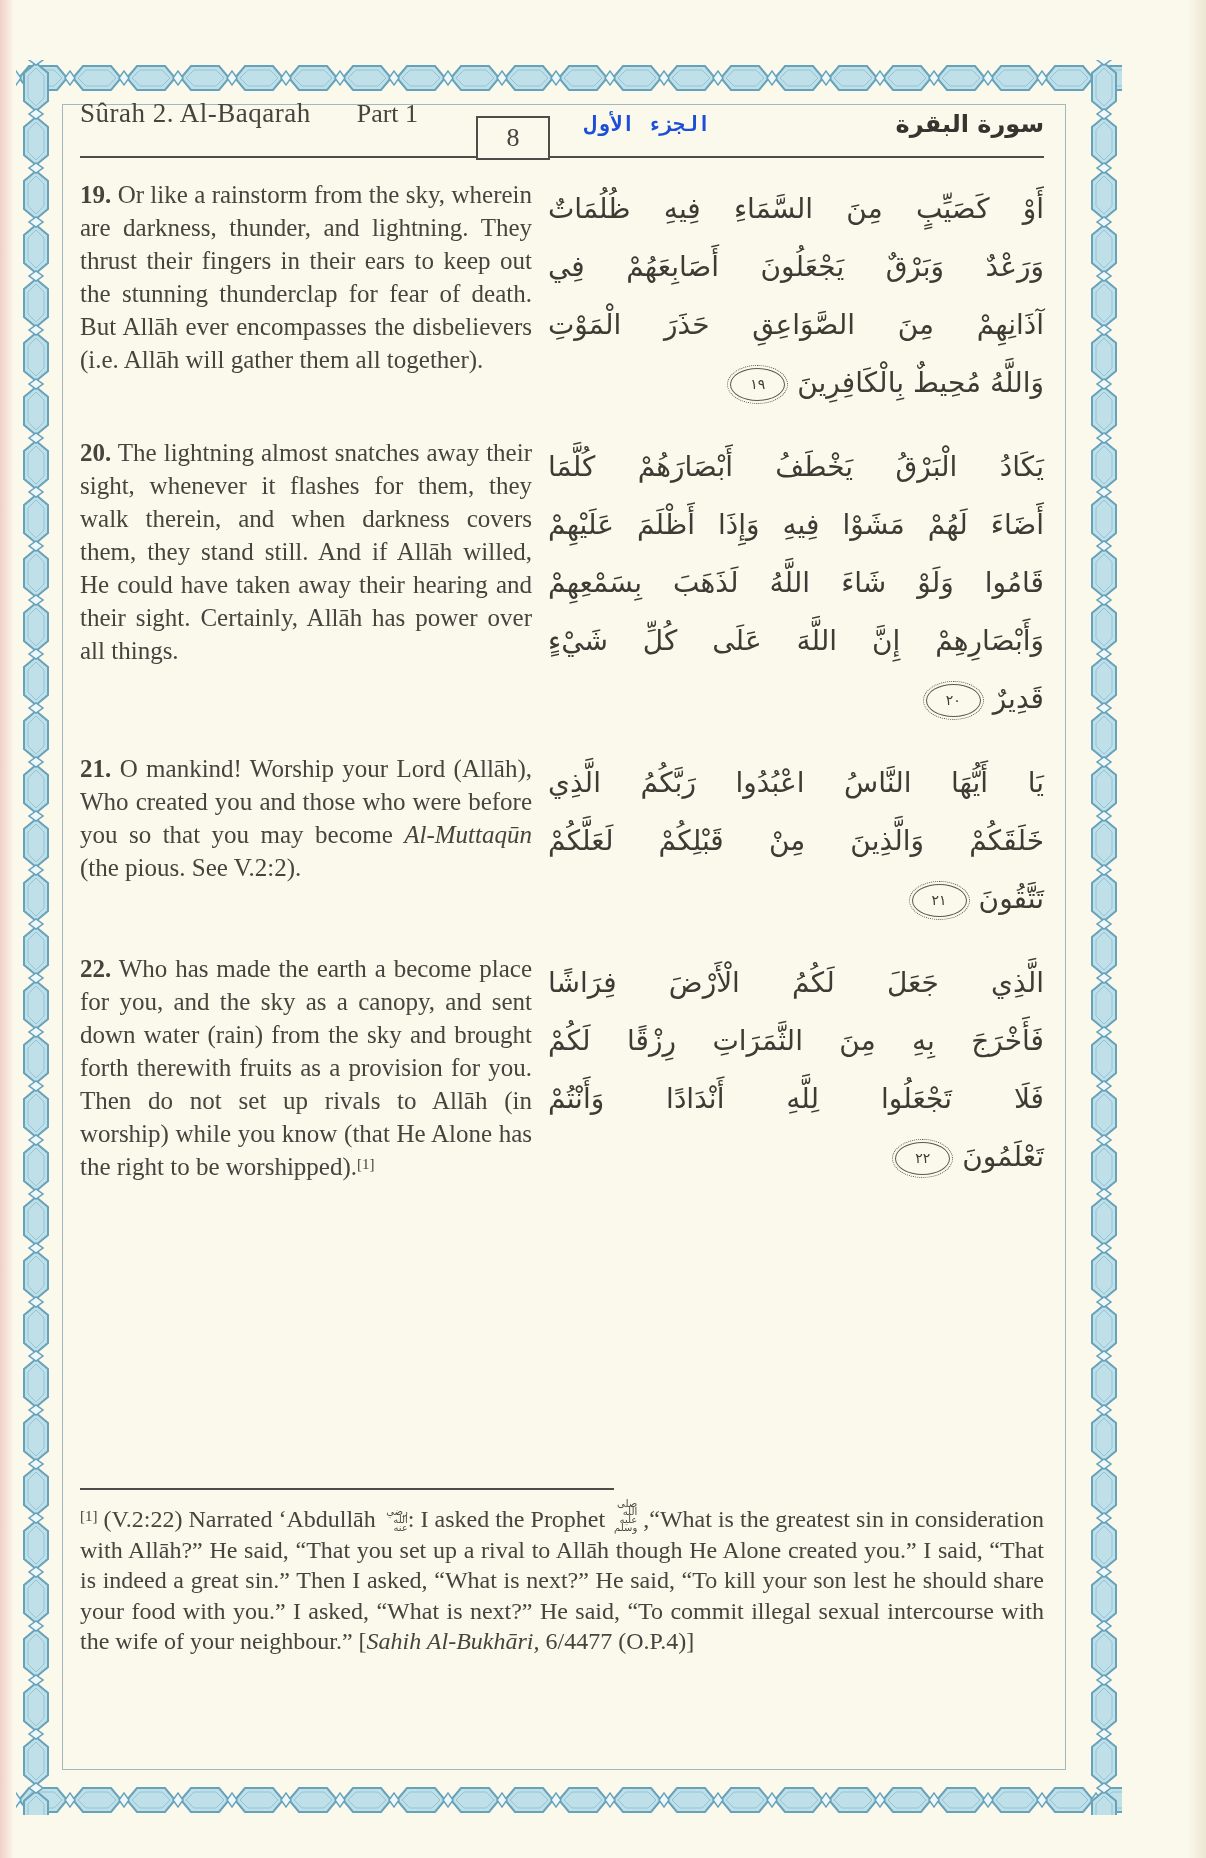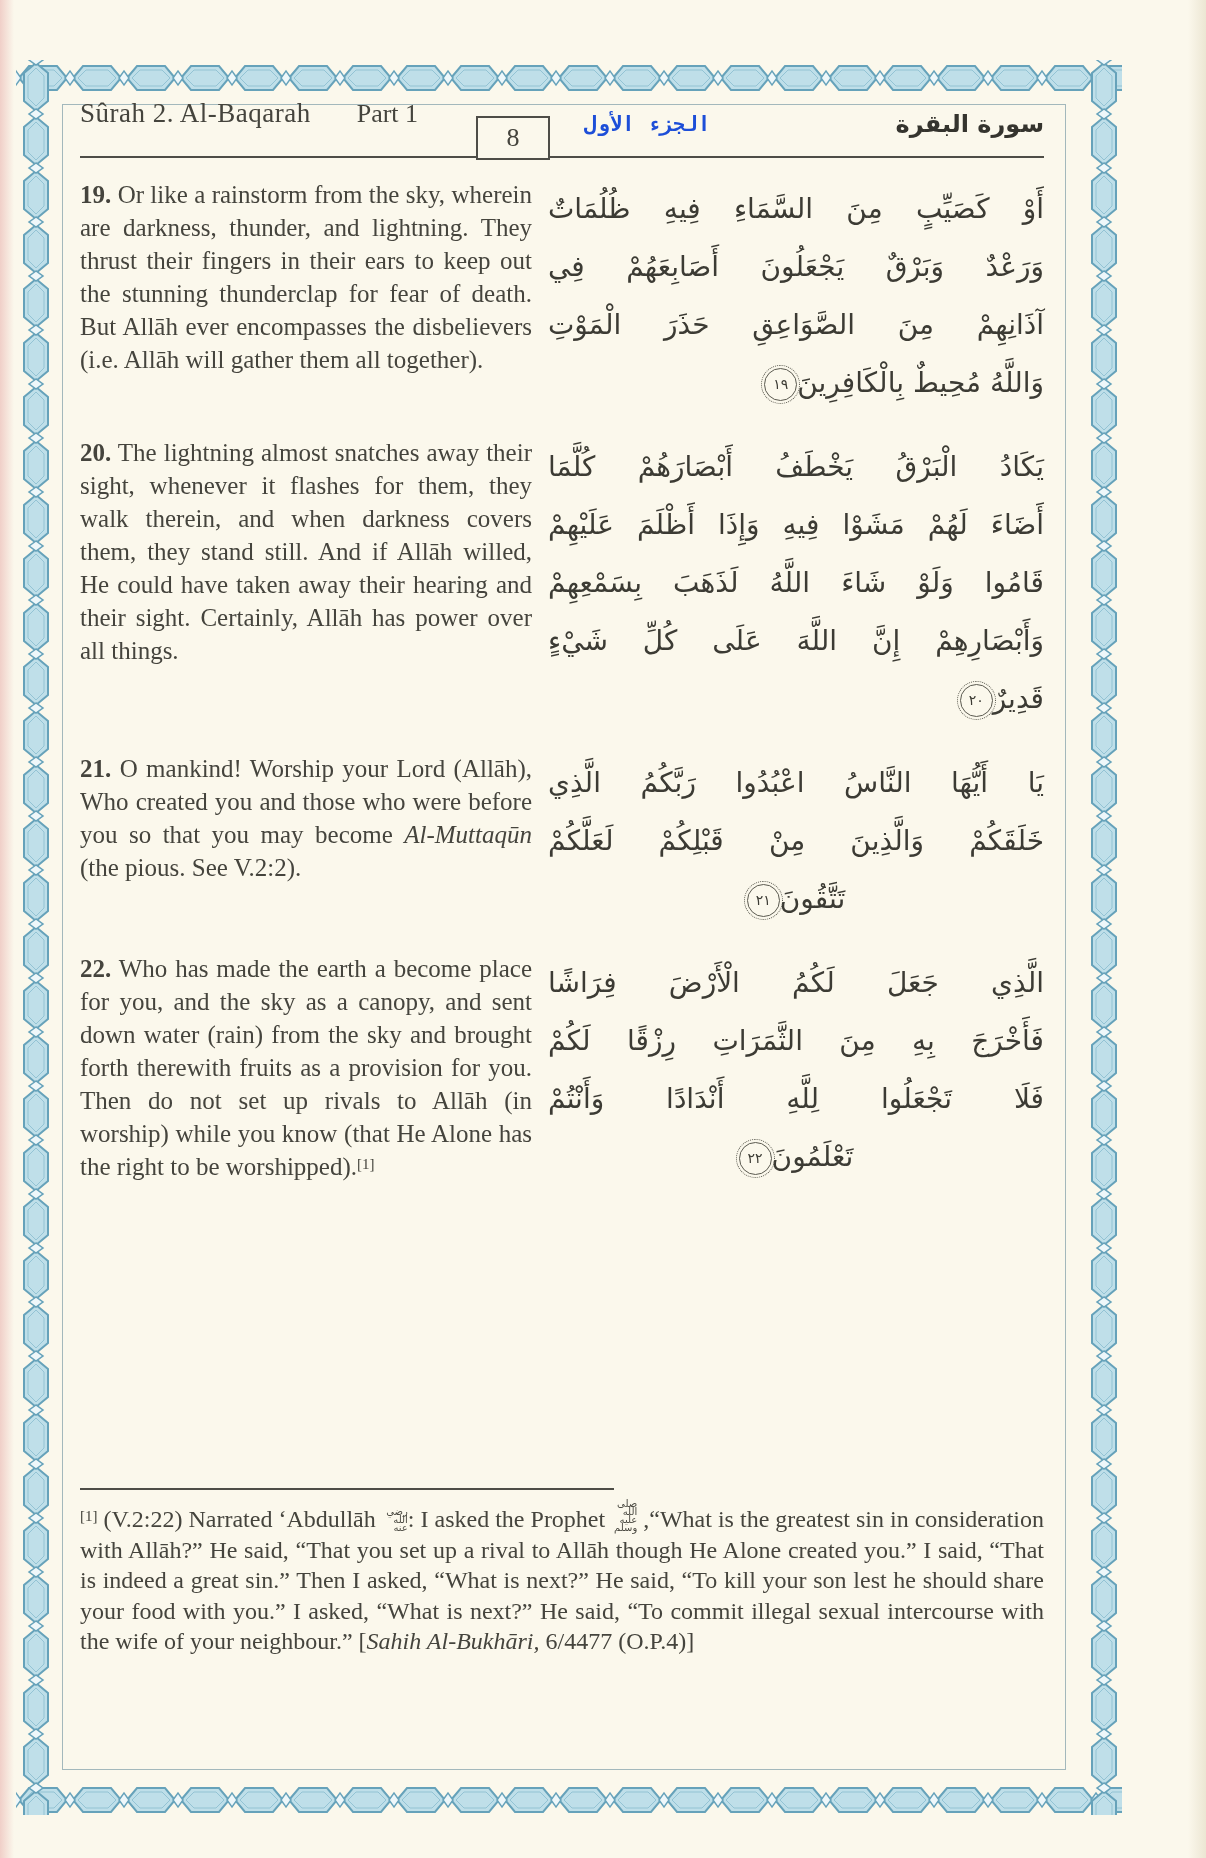--- a/index.html
+++ b/index.html
@@ -59,25 +59,25 @@
   .verse-row + .verse-row{margin-top:24px;}
   .eng{font-size:25px;line-height:33px;text-align:justify;color:var(--ink);}
   .vnum{font-weight:bold;}
   .eng i{}
   .eng sup{font-size:15px;line-height:0;vertical-align:6px;}
   .arabic{direction:rtl;font-family:"DejaVu Sans", sans-serif;color:var(--arabic-ink);
     font-size:28px;padding-top:2px;}
   .aline{line-height:58px;white-space:nowrap;}
   .aline.fill{text-align:justify;text-align-last:justify;white-space:normal;}
   .aline.right{text-align:right;}
-  .aline.left{text-align:center;}
+  .aline.left{text-align:right;}
   .ayah{display:inline-flex;align-items:center;justify-content:center;
-    width:33px;height:33px;border:1px solid #5a594f;border-radius:50%;
+    width:55px;height:33px;border:1px solid #5a594f;border-radius:50%;
     font-size:14px;line-height:1;position:relative;vertical-align:middle;
-    margin:0 0;background:var(--page-cream);}
+    margin:0 12px;background:var(--page-cream);}
   .ayah::before{content:"";position:absolute;inset:-4px;border:1px dotted #5a594f;border-radius:50%;}
 
   
   .footnote{position:absolute;left:80px;top:1488px;width:964px;}
   .footnote-rule{width:534px;height:2px;background:var(--rule);margin-bottom:10px;}
   .fn-text{font-size:24px;line-height:30.5px;text-align:justify;color:var(--ink);}
   .fn-text sup{font-size:15px;line-height:0;vertical-align:6px;}
   .fn-text i{font-style:italic;}
   .hon{display:inline-block;width:26px;font-family:"DejaVu Sans", sans-serif;
     font-size:10px;line-height:8px;text-align:right;vertical-align:-4px;

